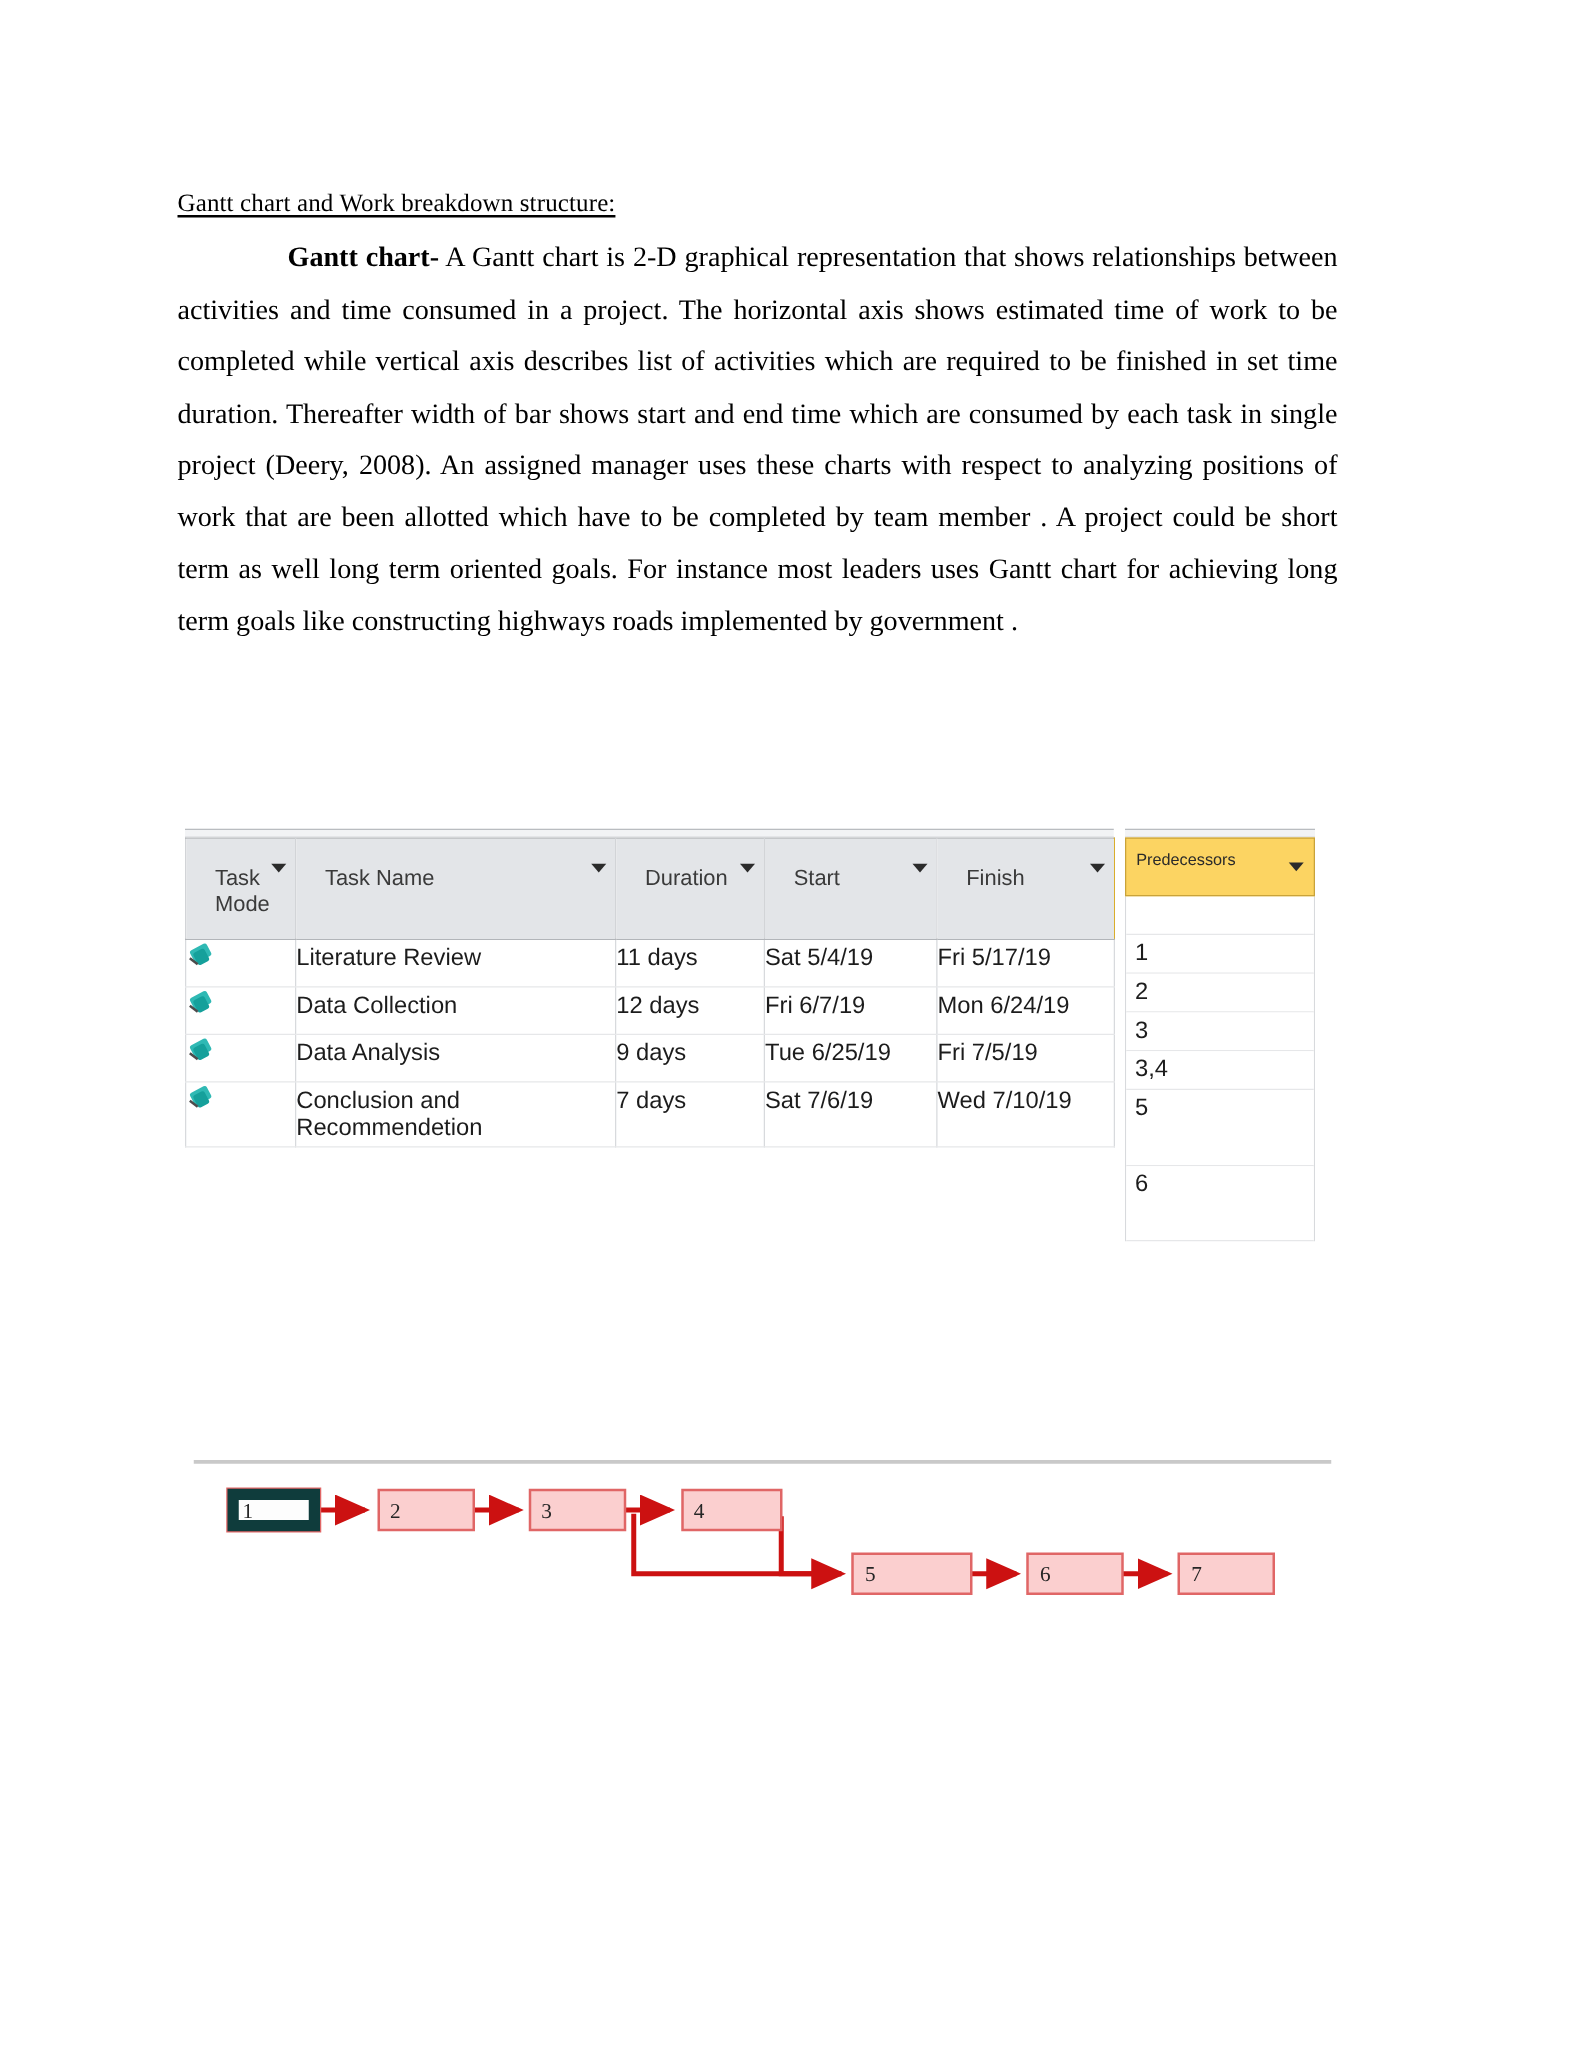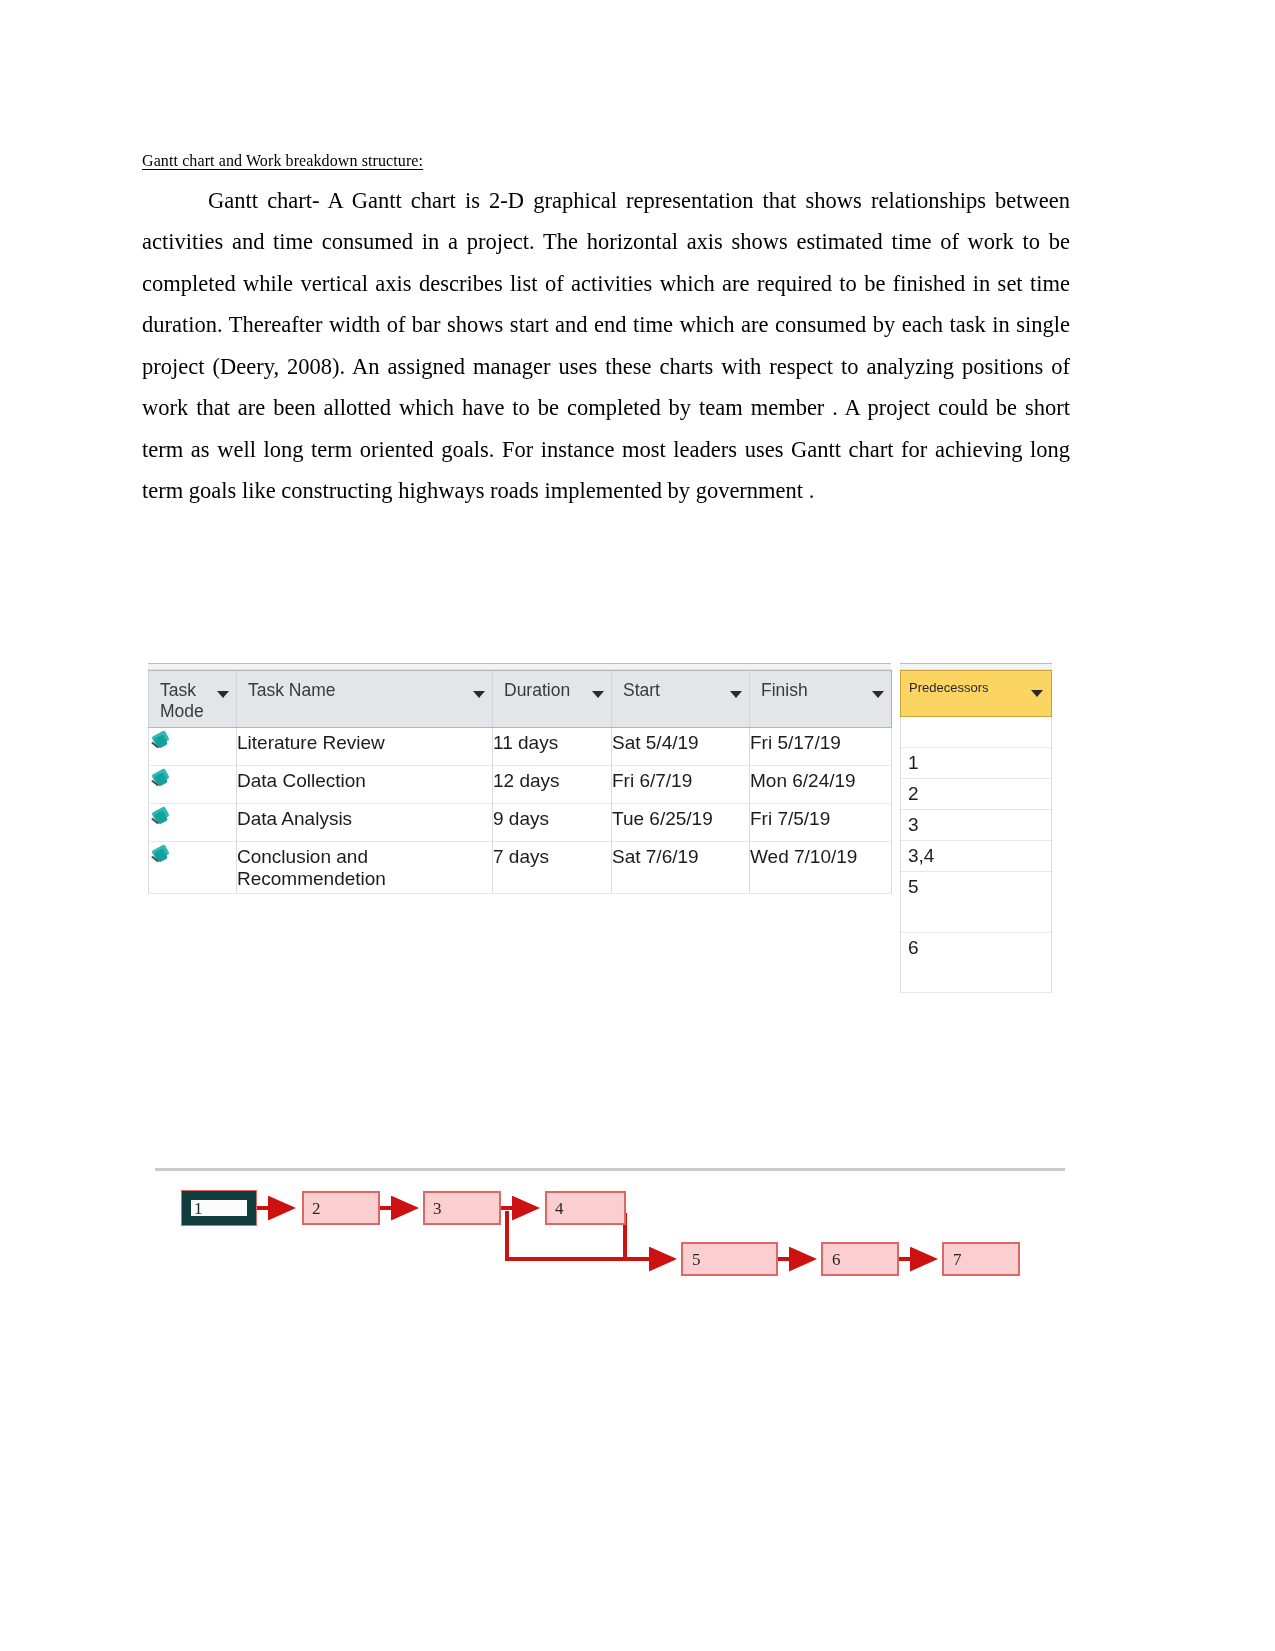--- a/index.html
+++ b/index.html
@@ -26,38 +26,38 @@
 
   
   .content {
     position: absolute;
     left: 142px;
     top: 150px;
     width: 928px;
   }
 
   .heading {
-    font-size: 16px;
+    font-size: 20px;
     line-height: 1.35;
     text-decoration: underline;
     text-underline-offset: 3px;
     margin: 0 0 8px 0;
     letter-spacing: 0.1px;
   }
 
   .para {
     font-size: 22.5px;
     line-height: 41.5px;
     text-align: justify;
     margin: 0;
     text-indent: 0;
   }
   .para .lead-in {
-    font-weight: normal;
-    margin-left: 66px;
+    font-weight: bold;
+    margin-left: 88px;
   }
 
   
   .gantt-wrap {
     position: absolute;
     left: 145px;
     top: 663px;
     width: 910px;
     height: 345px;
     font-family: "Liberation Sans", "DejaVu Sans", sans-serif;
@@ -77,21 +77,21 @@
     position: absolute;
     left: 3px;
     top: 7px;
     width: 743px;
     border-collapse: collapse;
     table-layout: fixed;
     background: #ffffff;
   }
   .tbl th, .tbl td {
     border: 1px solid #d2d4d7;
-    padding: 4px;
+    padding: 16px;
     vertical-align: top;
   }
   .tbl thead th {
     background: #e3e5e8;
     border-top: 1px solid #b2b5b9;
     border-bottom: 1px solid #b2b5b9;
     height: 48px;
     font-weight: normal;
     font-size: 17.5px;
     color: #3a3a3a;

